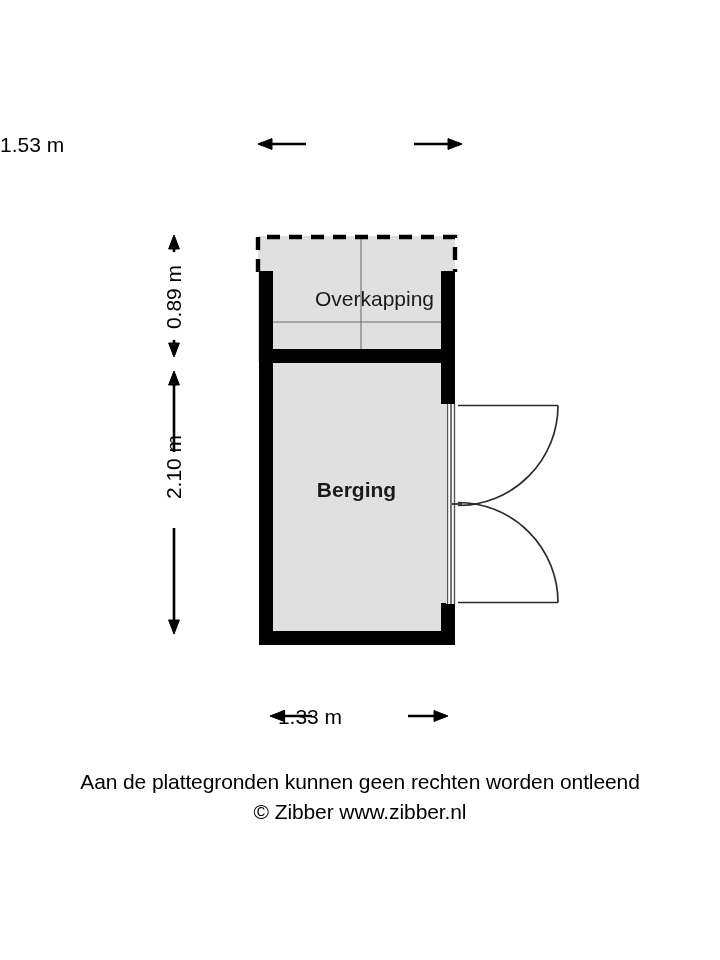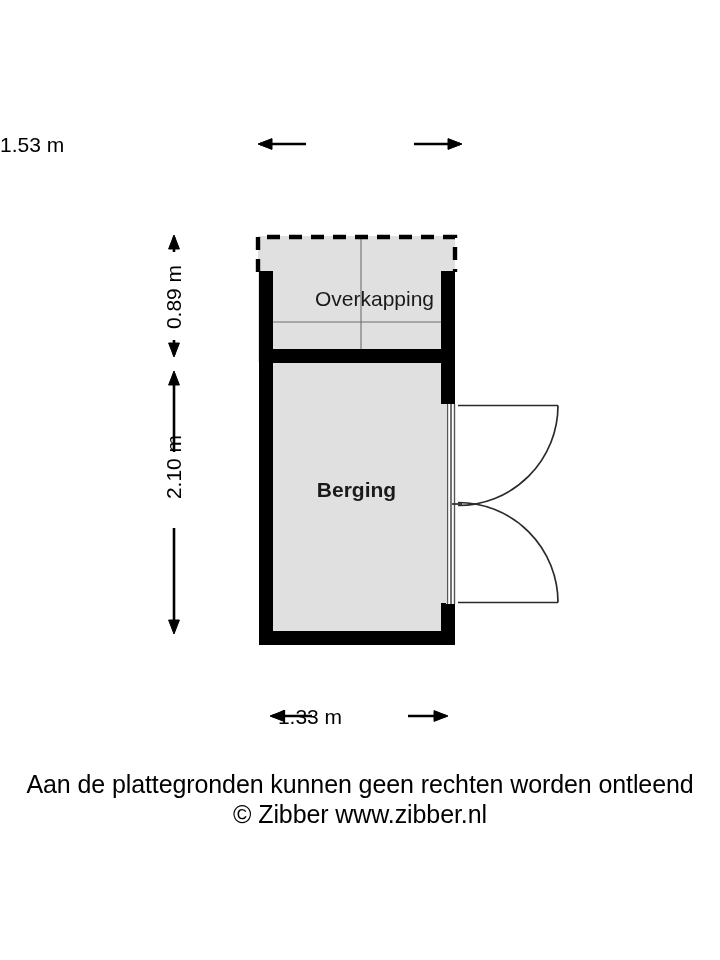--- a/index.html
+++ b/index.html
@@ -44,21 +44,21 @@
     font-family: "Liberation Sans", sans-serif;
   }
   .vert-label {
     transform-origin: center center;
   }
   .footer-text {
     position: absolute;
     left: 0;
     width: 720px;
     text-align: center;
-    font-size: 25px;
+    font-size: 21px;
     color: #000000;
     font-family: "Liberation Sans", sans-serif;
     letter-spacing: -0.1px;
   }
 </style>
 </head>
 <body>
 
 <div id="floorplan-root">
 

